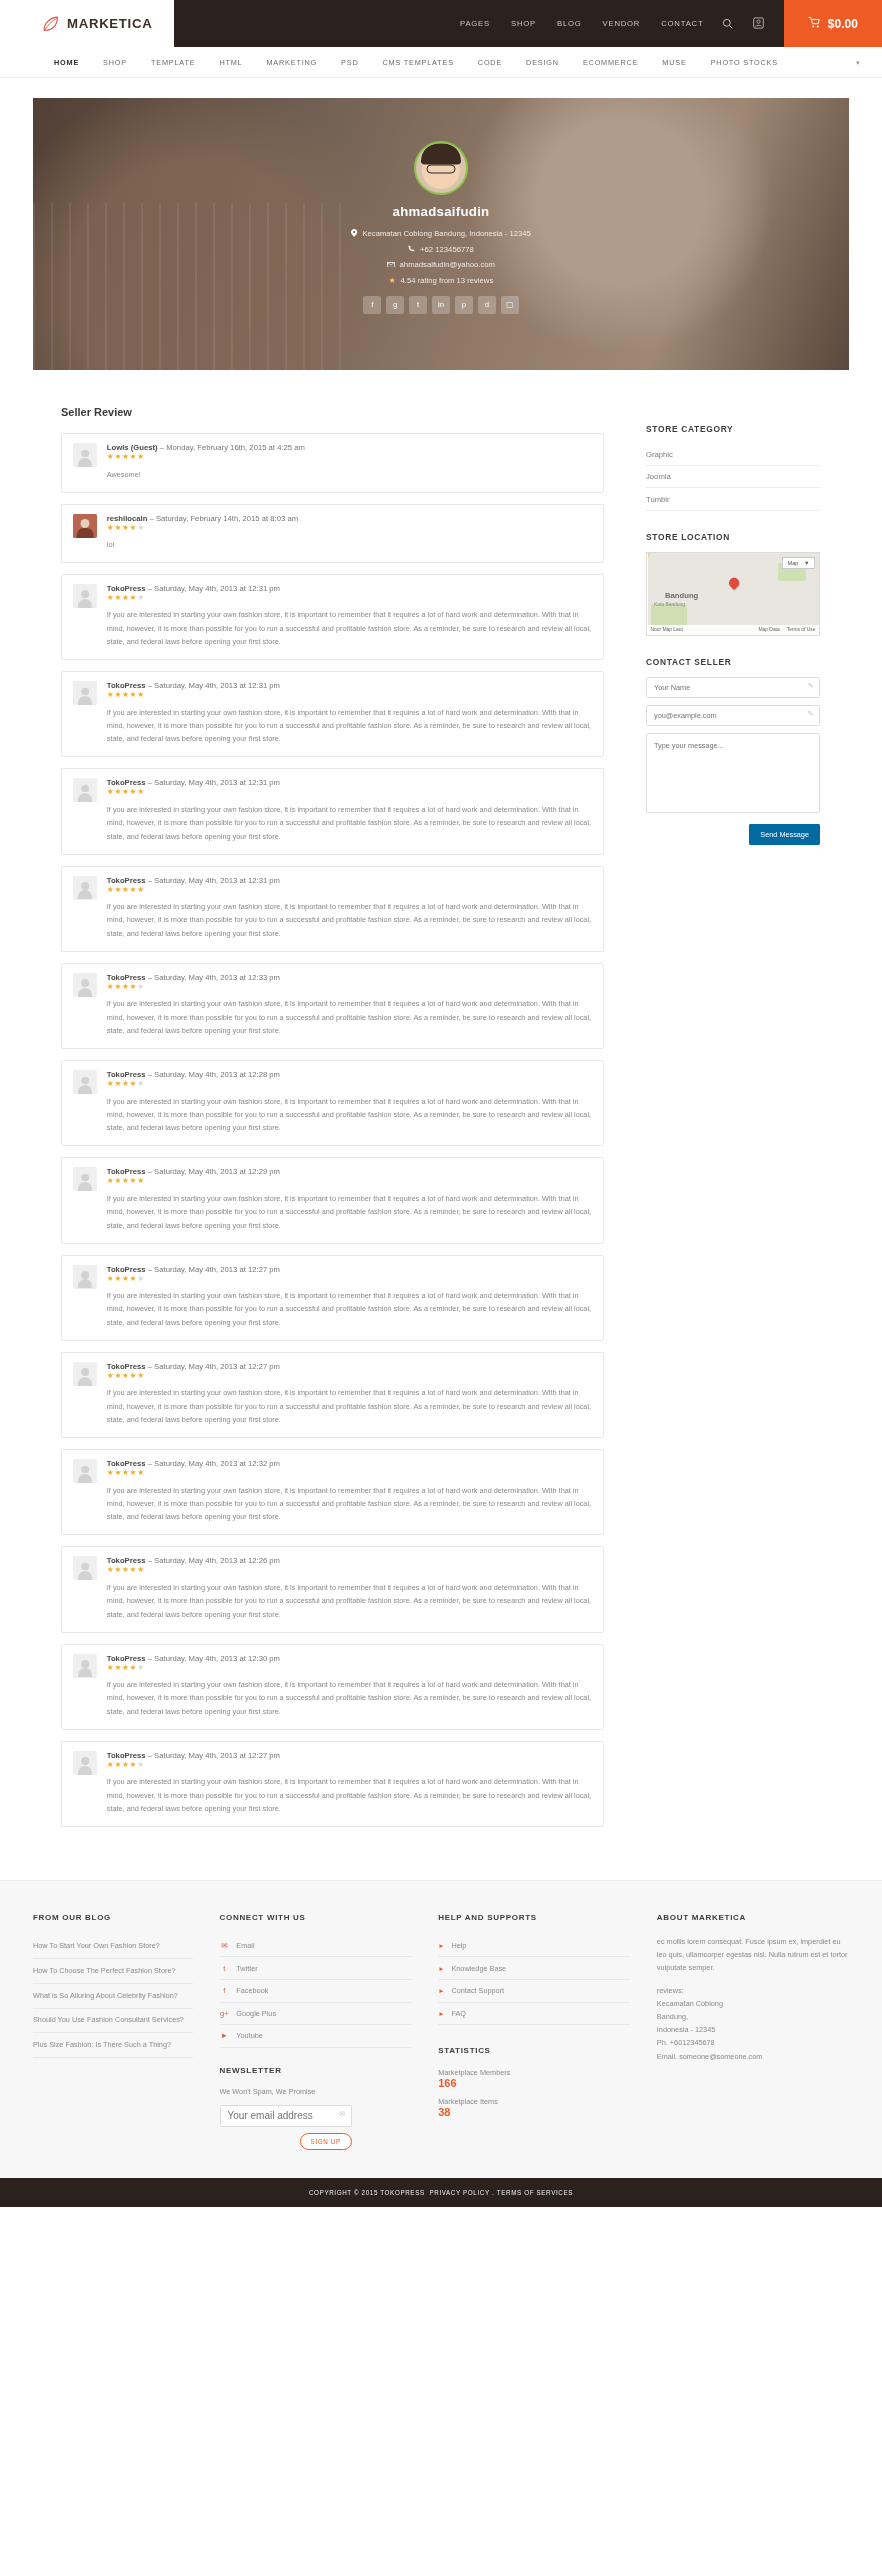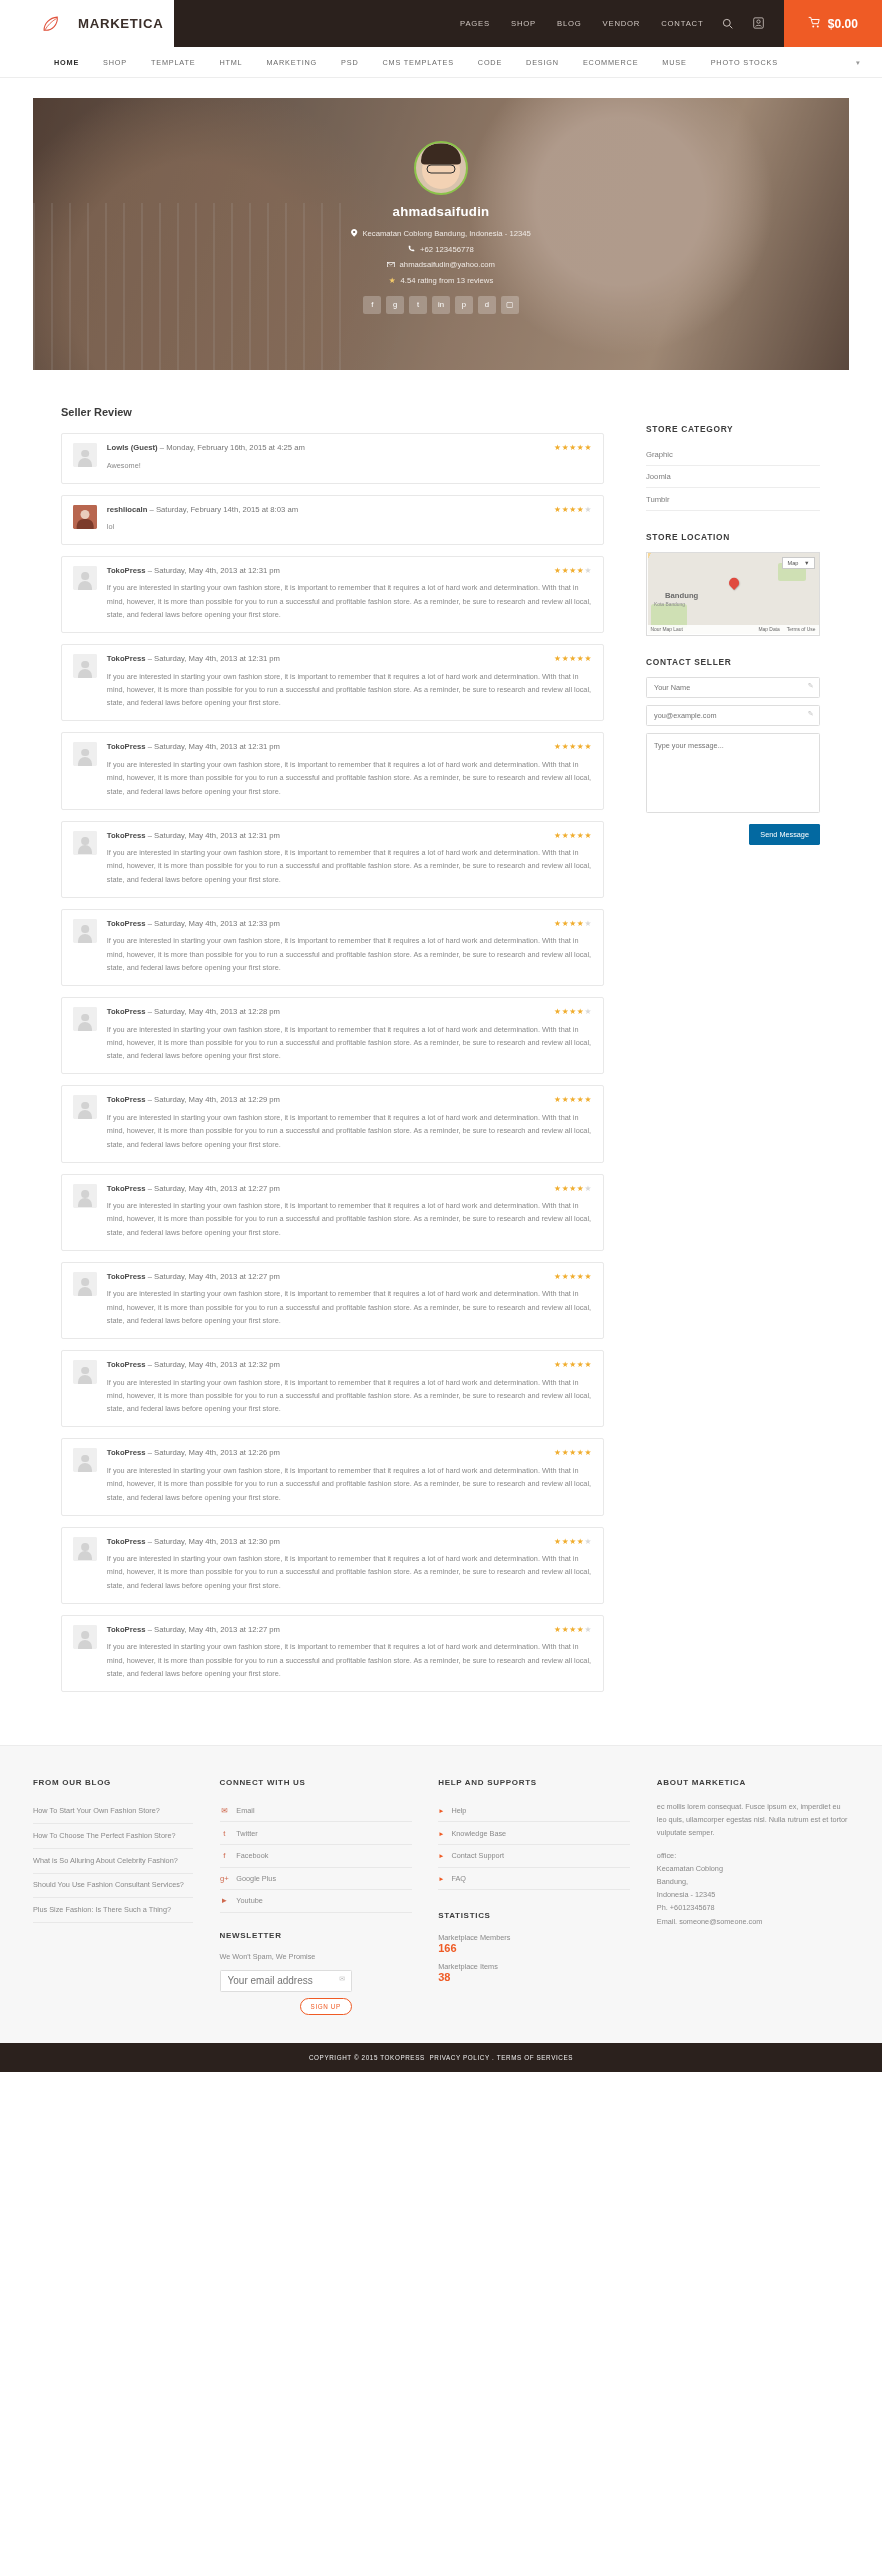--- a/index.html
+++ b/index.html
@@ -19,21 +19,21 @@
     align-items: center;
     position: relative;
   }
   .logo-wrap {
     width: 174px;
     height: 47px;
     background: #ffffff;
     display: flex;
     align-items: center;
     padding-left: 42px;
-    gap: 18px;
+    gap: 7px;
   }
   .logo-mark { width: 18px; height: 18px; position: relative; }
   .logo-text {
     font-size: 13.2px;
     letter-spacing: 0.7px;
     color: #3b2f2a;
     font-weight: bold;
   }
   .top-nav {
     display: flex;
@@ -202,21 +202,21 @@
     width:7.7px; height:7.7px; border-radius:50%; background:#d2d2d2;
   }
   .rv-avatar::after {
     content:""; position:absolute; left:50%; top:14.6px; transform:translateX(-50%);
     width:14px; height:9px; border-radius:7px 7px 0 0; background:#d2d2d2;
   }
   .rv-avatar.photo { background:#b8664f; }
   .rv-avatar.photo::before { background:#e9cdbd; top:4.9px; width:9px; height:9px; }
   .rv-avatar.photo::after { background:#7c3b2b; width:16.7px; height:9.8px; }
   .rv-body { flex: 1; }
-  .rv-head { display: flex; align-items: flex-start; }
+  .rv-head { display: flex; align-items: flex-start; flex-direction: column; }
   .rv-meta { font-size: 7.7px; color: #777; flex: 1; }
   .rv-meta b { color: #4a4a4a; font-weight: bold; }
   .stars { font-size: 7.7px; color: #f0ad2e; letter-spacing: 0.7px; white-space:nowrap; }
   .stars .off { color: #d9d9d9; }
   .rv-text {
     margin-top: 6.3px;
     font-size: 7.3px;
     line-height: 1.85;
     color: #8a8a8a;
     max-width: 488px;
@@ -801,21 +801,21 @@
         <div class="stat-label">Marketplace Members</div>
         <div class="stat-value">166</div>
         <div class="stat-label">Marketplace Items</div>
         <div class="stat-value">38</div>
       </div>
     </div>
 
     <div class="f-col">
       <div class="f-title">ABOUT MARKETICA</div>
       <div class="f-text">ec mollis lorem consequat. Fusce ipsum ex, imperdiet eu leo quis, ullamcorper egestas nisl. Nulla rutrum est et tortor vulputate semper.</div>
-      <div class="f-text" style="margin-top:9.8px">office:</div>
+      <div class="f-text" style="margin-top:9.8px">reviews:</div>
       <div class="f-text">Kecamatan Coblong</div>
       <div class="f-text">Bandung,</div>
       <div class="f-text">Indonesia - 12345</div>
       <div class="f-text">Ph. +6012345678</div>
       <div class="f-text">Email. someone@someone.com</div>
     </div>
   </div>
 
   <div class="copyright">
     <span>COPYRIGHT © 2015 TOKOPRESS</span>

